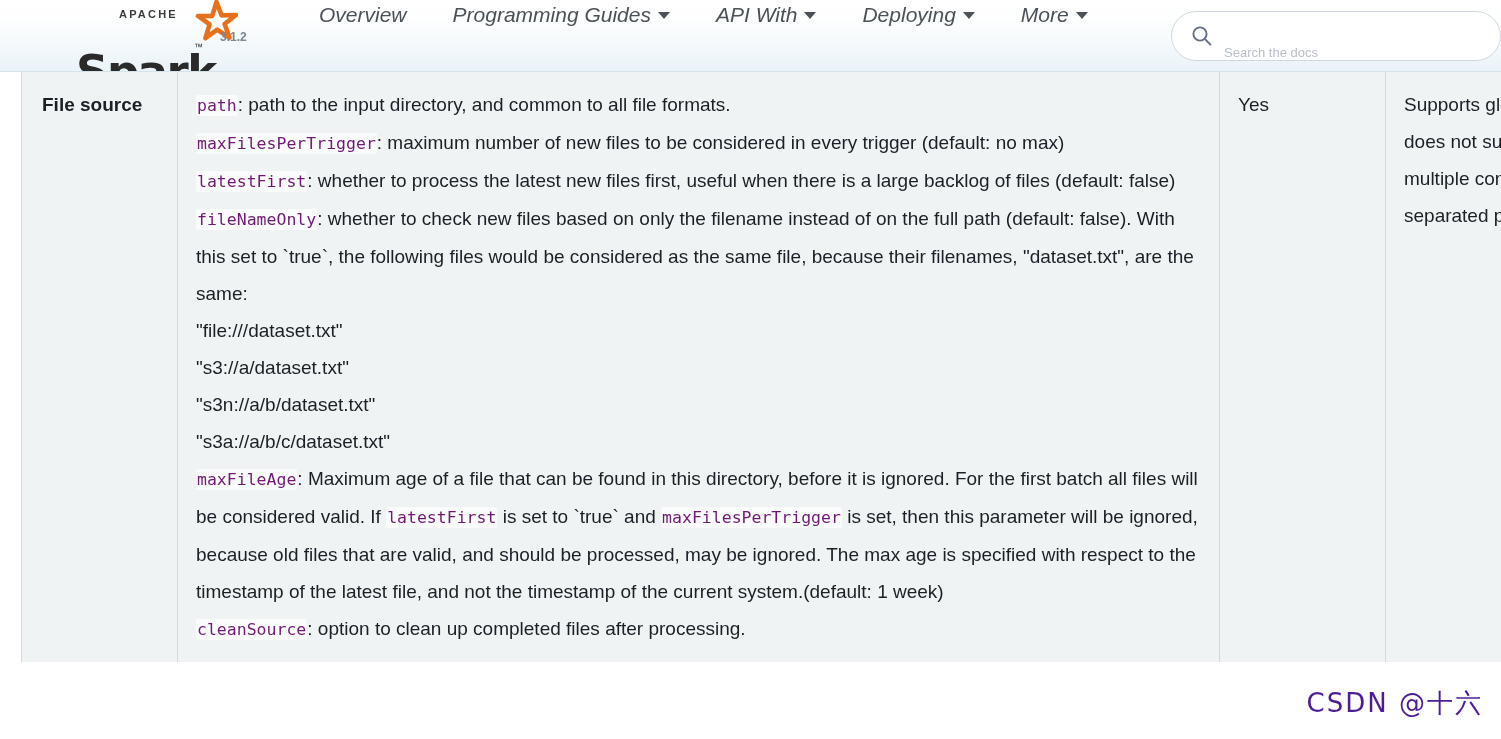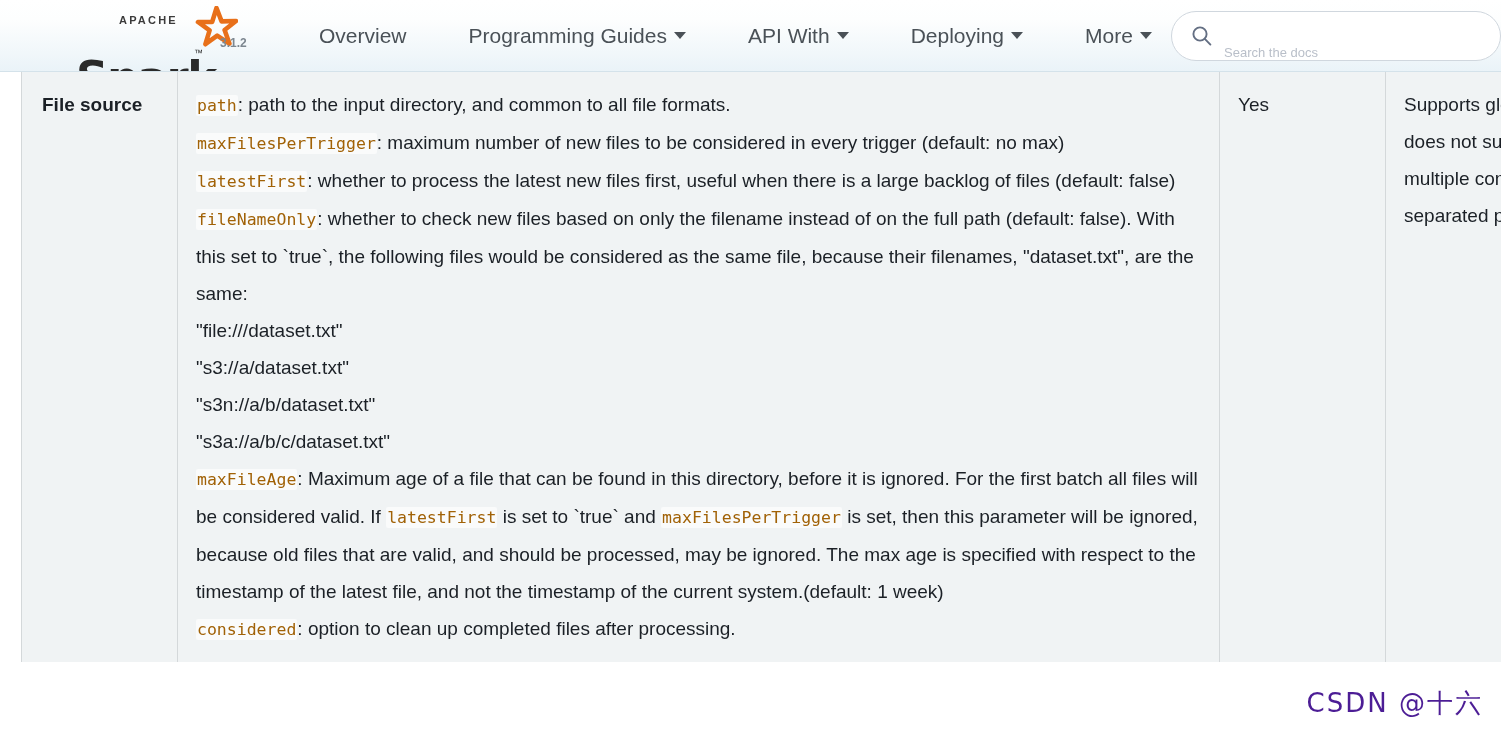--- a/index.html
+++ b/index.html
@@ -14,21 +14,21 @@
 
   
   .navbar {
     position: relative;
     height: 72px;
     width: 1501px;
     box-sizing: border-box;
     background: linear-gradient(to bottom, #ffffff 0%, #fdfefe 28%, #eaf3f8 100%);
     border-bottom: 1px solid #d4e2ea;
     display: flex;
-    align-items: center;
+    align-items: flex-start;
     overflow: hidden;
   }
 
   .brand {
     display: flex;
     align-items: flex-end;
     margin-left: 76px;
     height: 60px;
     text-decoration: none;
     position: relative;
@@ -80,21 +80,22 @@
     font-size: 12px;
     font-weight: bold;
     color: #7d8790;
     letter-spacing: 0px;
   }
 
   .nav-links {
     display: flex;
     align-items: center;
     margin-left: 38px;
-    gap: 16px;
+    gap: 0px;
+    font-style: italic;
   }
   .nav-item {
     font-size: 21px;
     color: #4a5157;
     padding: 0 23px;
     white-space: nowrap;
     cursor: pointer;
     line-height: 30px;
     text-decoration: none;
     display: inline-flex;
@@ -181,21 +182,21 @@
   td.col-desc   { width: 1005px; }
   td.col-fault  { width: 129px; }
   td.col-notes  { width: 209px; border-right: 1px solid #d4d8da; }
 
   .doc-table tr td:first-child { border-left: 1px solid #d4d8da; }
 
   code, .code {
     font-family: "DejaVu Sans Mono", monospace;
     font-size: 16.5px;
     background: #fafbfb;
-    color: #a16207;
+    color: #701a75;
     padding: 1px 1px;
     border-radius: 2px;
     white-space: nowrap;
   }
 
   .line { display: block; }
 
   
   .watermark {
     position: absolute;
@@ -280,21 +281,21 @@
 
         <span class="line"><code class="code">fileNameOnly</code><span>: whether to check new files based on only the filename instead of on the full path (default: false). With this set to `true`, the following files would be considered as the same file, because their filenames, "dataset.txt", are the same:</span></span>
 
         <span class="line">"file:///dataset.txt"</span>
         <span class="line">"s3://a/dataset.txt"</span>
         <span class="line">"s3n://a/b/dataset.txt"</span>
         <span class="line">"s3a://a/b/c/dataset.txt"</span>
 
         <span class="line"><code class="code">maxFileAge</code><span>: Maximum age of a file that can be found in this directory, before it is ignored. For the first batch all files will be considered valid. If </span><code class="code">latestFirst</code><span> is set to `true` and </span><code class="code">maxFilesPerTrigger</code><span> is set, then this parameter will be ignored, because old files that are valid, and should be processed, may be ignored. The max age is specified with respect to the timestamp of the latest file, and not the timestamp of the current system.(default: 1 week)</span></span>
 
-        <span class="line"><code class="code">considered</code><span>: option to clean up completed files after processing.</span></span>
+        <span class="line"><code class="code">cleanSource</code><span>: option to clean up completed files after processing.</span></span>
 
       </td>
 
       <td class="col-fault">
         <span>Yes</span>
       </td>
 
       <td class="col-notes">
         <span>Supports glob paths, but does not support multiple comma-separated paths/globs.</span>
       </td>

